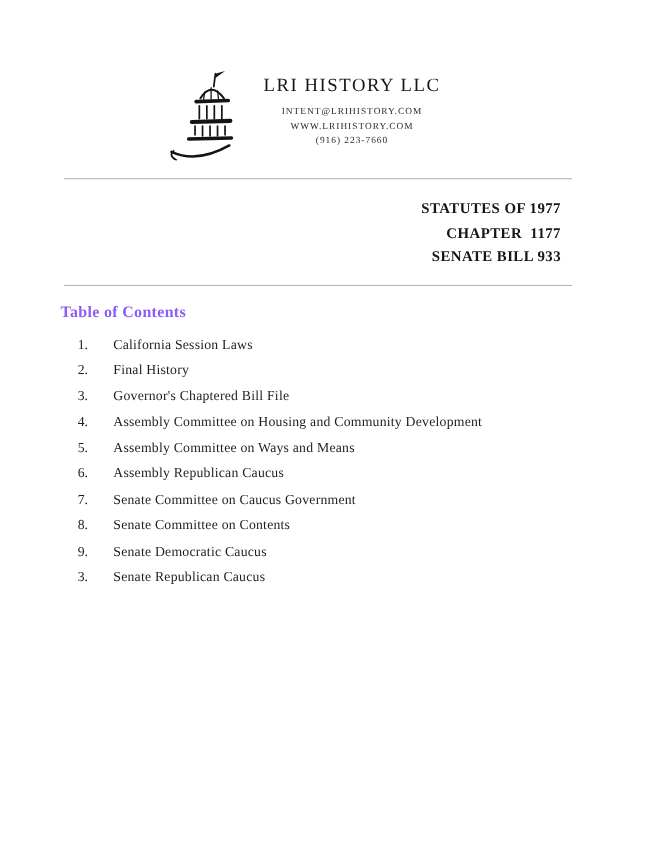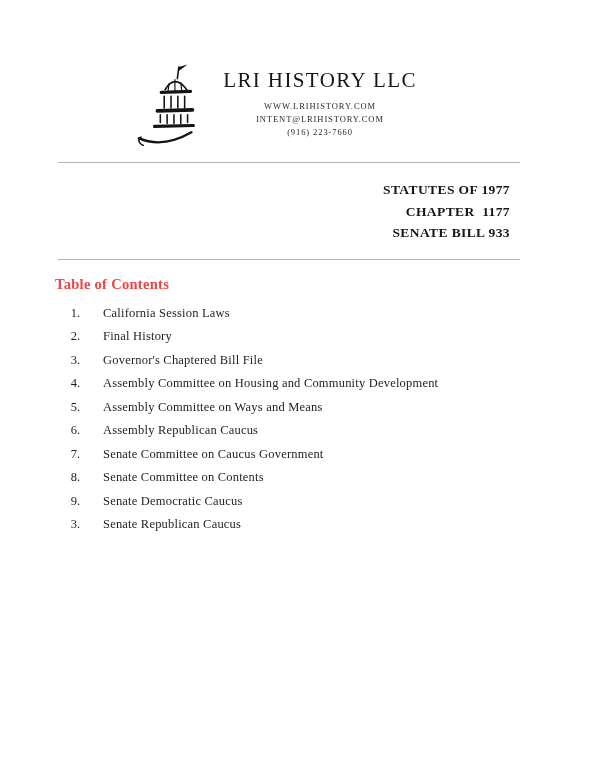--- a/index.html
+++ b/index.html
@@ -33,21 +33,21 @@
     height: 82px;
     flex: 0 0 auto;
     margin-right: 14px;
     margin-top: 4px;
   }
   .header-text {
     text-align: center;
     padding-top: 8px;
   }
   .company-name {
-    font-size: 21px;
+    font-size: 17px;
     letter-spacing: 1.4px;
     color: #161616;
     margin-bottom: 7px;
     white-space: nowrap;
   }
   .contact-line {
     font-size: 8.5px;
     letter-spacing: 0.9px;
     color: #2a2a2a;
     line-height: 13px;
@@ -71,21 +71,21 @@
     font-size: 13.5px;
     color: #161616;
     line-height: 21.5px;
     letter-spacing: 0.4px;
     white-space: pre;
     padding-left: 32px;
   }
   .toc-title {
     font-weight: bold;
     font-size: 14.5px;
-    color: #ef4444;
+    color: #8b5cf6;
     margin: 16px 0 0 55px;
     letter-spacing: 0.3px;
   }
   .toc-list {
     margin-top: 13px;
     padding-left: 46px;
   }
   .toc-row {
     display: flex;
     align-items: baseline;
@@ -118,22 +118,22 @@
       <path d="M27 29 L57 28" stroke="#141414" stroke-width="3.4" stroke-linecap="round"></path>
       <path d="M30 33 L30 45 M37 33 L37 45 M44 33 L44 45 M51 33 L51 45" stroke="#141414" stroke-width="1.6" stroke-linecap="round"></path>
       <path d="M23 48 L59 47" stroke="#141414" stroke-width="3.8" stroke-linecap="round"></path>
       <path d="M26 52 L26 60 M33 52 L33 61 M40 52 L40 61 M47 52 L47 61 M54 52 L54 60" stroke="#141414" stroke-width="1.6" stroke-linecap="round"></path>
       <path d="M20 64 L60 63" stroke="#141414" stroke-width="3.2" stroke-linecap="round"></path>
       <path d="M4 76 Q28 87 58 70" stroke="#141414" stroke-width="2.4" stroke-linecap="round"></path>
       <path d="M6 75 q-5 5 2.5 8.5" stroke="#141414" stroke-width="1.6" stroke-linecap="round"></path>
     </svg>
     <div class="header-text">
       <div class="company-name">LRI HISTORY LLC</div>
+      <div class="contact-line">INTENT@LRIHISTORY.COM</div>
       <div class="contact-line">WWW.LRIHISTORY.COM</div>
-      <div class="contact-line">INTENT@LRIHISTORY.COM</div>
       <div class="contact-line">(916) 223-7660</div>
     </div>
   </div>
 
   <hr class="rule rule-1">
 
   <div class="ref-block">
     <div class="ref-line">STATUTES OF 1977</div>
     <div class="ref-line">CHAPTER  1177</div>
     <div class="ref-line">SENATE BILL 933</div>

